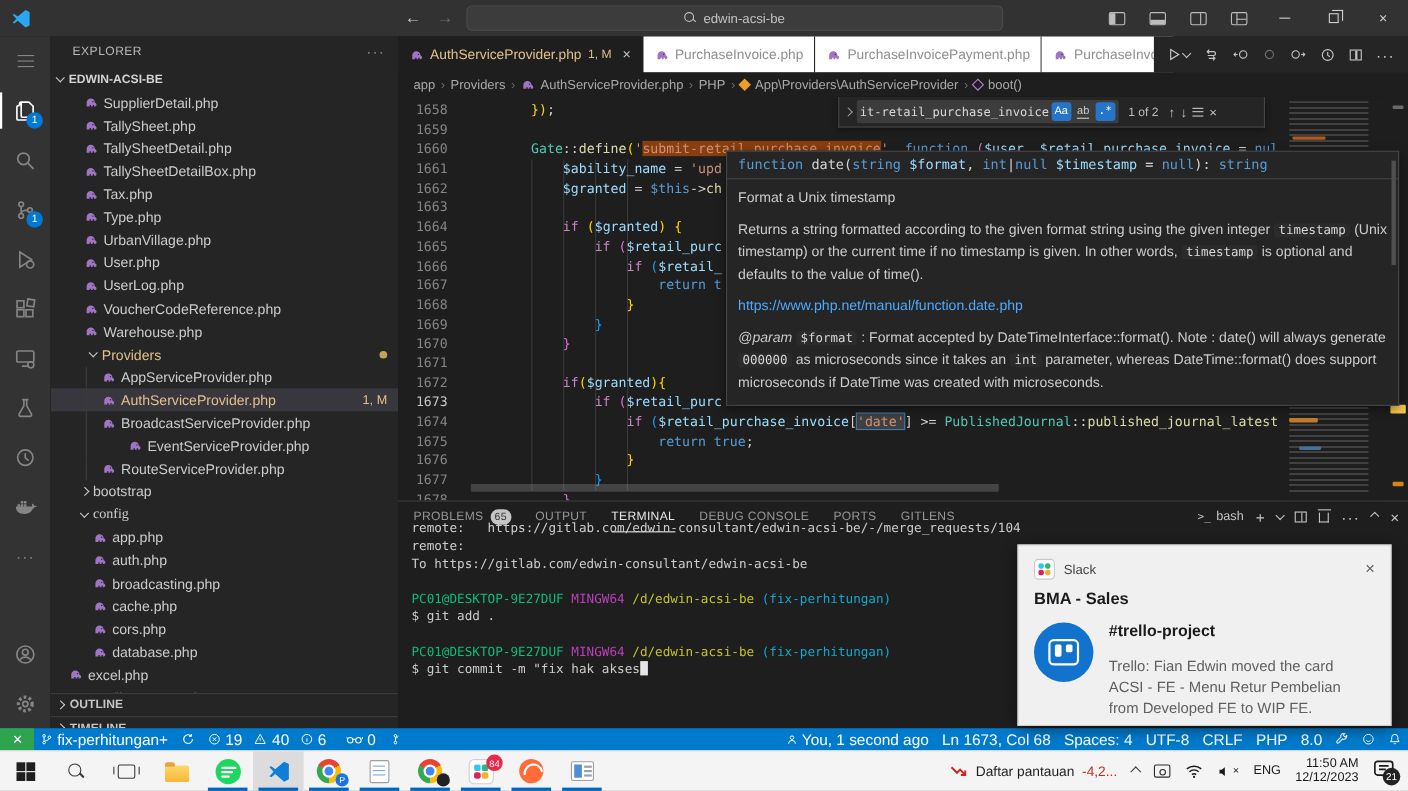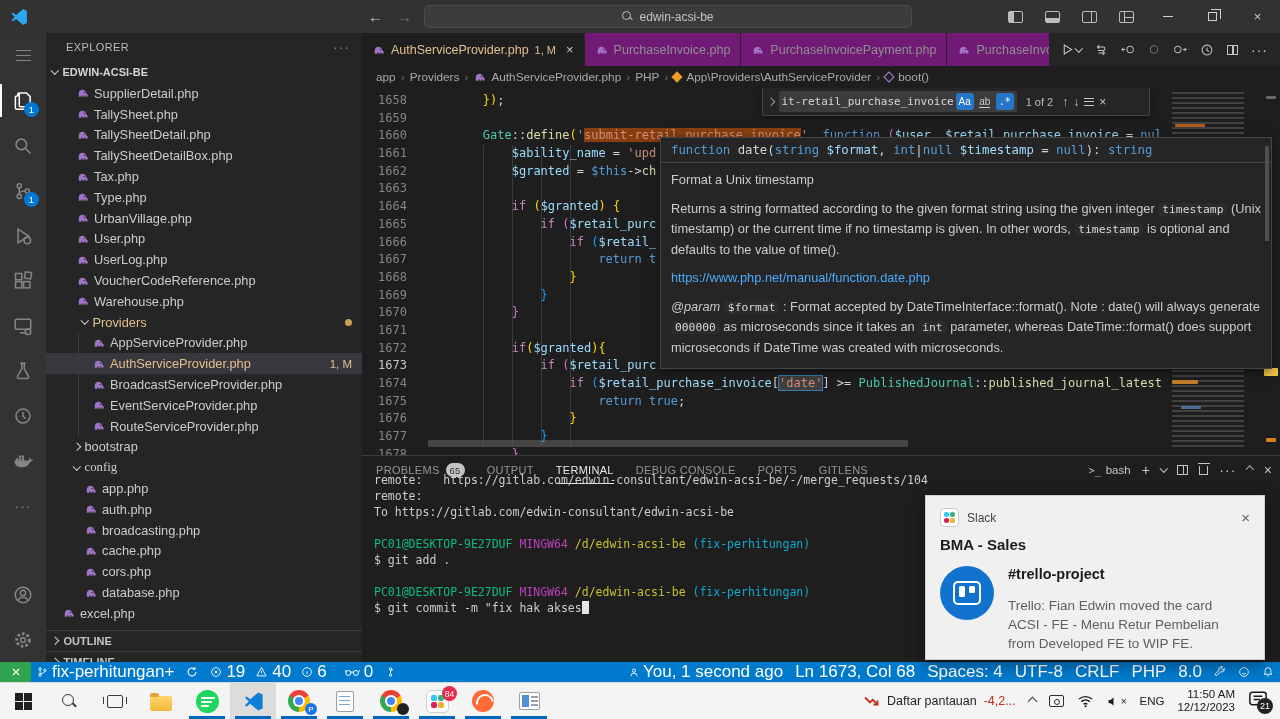--- a/index.html
+++ b/index.html
@@ -53,21 +53,21 @@
   .chev{display:inline-block;width:5.5px;height:5.5px;border-right:1.3px solid #cccccc;border-bottom:1.3px solid #cccccc}
   .chev.down{transform:rotate(45deg) translate(-1px,-1px)}
   .chev.right{transform:rotate(-45deg)}
   .sb-section{height:21px;display:flex;align-items:center;gap:6px;border-top:1px solid #3c3c3c;padding-left:6px;font-size:11px;font-weight:bold;color:#c5c5c5}
   #sec-outline{position:absolute;left:0;top:597px;width:316px}
   #sec-timeline{position:absolute;left:0;top:618px;width:316px}
 
   
   #editorcol{position:absolute;left:362px;top:33px;width:918px;height:629px;background:#1e1e1e}
   #tabsrow{position:absolute;left:0;top:0;width:918px;height:33px;background:#252526;display:flex;overflow:hidden}
-  .tab{display:flex;align-items:center;gap:6px;padding:0 10px;font-size:12.5px;background:#701a75;color:#8f8f8f;border-right:1px solid #252526;white-space:nowrap}
+  .tab{display:flex;align-items:center;gap:6px;padding:0 10px;font-size:12.5px;background:#ffffff;color:#8f8f8f;border-right:1px solid #252526;white-space:nowrap}
   .tab.active{background:#1e1e1e;color:#e2c08d}
   .tab .sfx{font-size:11px;color:#e2c08d}
   .tab.active .cls-x{color:#c5c5c5;font-size:13px;margin-left:4px}
   #editor-actions{position:absolute;right:0;top:0;height:33px;display:flex;align-items:center;gap:13px;background:#252526;padding:0 12px;color:#c5c5c5}
   #breadcrumbs{position:absolute;left:0;top:33px;width:918px;height:22px;display:flex;align-items:center;gap:5px;padding-left:14px;font-size:11.8px;color:#a9a9a9;background:#1e1e1e;white-space:nowrap}
   .bc-sep{color:#6e6e6e}
   .sym-class{width:8px;height:8px;background:#ee9d28;transform:rotate(45deg);display:inline-block}
   .sym-method{width:8px;height:8px;border:1.4px solid #b180d7;transform:rotate(45deg);display:inline-block}
 
   
@@ -122,21 +122,21 @@
   .trash{display:inline-block;width:9px;height:9px;border:1.2px solid #c5c5c5;border-top:none;position:relative}
   .trash::before{content:"";position:absolute;left:-2.5px;top:-3px;width:12px;height:1.2px;background:#c5c5c5}
   .splitv{display:inline-block;width:11px;height:10px;border:1.2px solid #c5c5c5;position:relative}
   .splitv::before{content:"";position:absolute;left:4.4px;top:0;bottom:0;width:1.2px;background:#c5c5c5}
   #term-lines{position:absolute;left:12px;top:16px;width:890px}
   .t-line{height:16px;white-space:pre;font-family:"DejaVu Sans Mono",monospace;font-size:11.5px;line-height:16px;color:#cccccc}
   .t-w{color:#cccccc}.t-g{color:#0dbc79}.t-m{color:#bc3fbc}.t-y{color:#c3c32b}.t-c{color:#11a8cd}
   .t-cursor{display:inline-block;width:7px;height:13px;background:#e6e6e6;vertical-align:-2px}
 
   
-  #statusbar{position:absolute;left:0;top:662px;width:1280px;height:20px;background:#007acc;color:#fff;display:flex;align-items:center;font-size:17px}
+  #statusbar{position:absolute;left:0;top:662px;width:1280px;height:20px;background:#007acc;color:#fff;display:flex;align-items:center;font-size:14px}
   .sb-item{display:flex;align-items:center;gap:4px;padding:0 6px;height:20px;white-space:nowrap}
   #sb-remote{width:31px;background:#2ea44f;justify-content:center;padding:0}
   #sb-right{margin-left:auto;display:flex;align-items:center}
   .sb-num{margin-right:6px}
 
   
   #toast{position:absolute;left:925px;top:495px;width:340px;height:165px;background:#f0f0f0;border:1px solid #d0d0d0;box-shadow:0 4px 14px rgba(0,0,0,.45);z-index:60;padding:12px 14px;color:#1f1f1f}
   #toast .hdr{display:flex;align-items:center;gap:8px;font-size:12px;color:#424242}
   #toast .hdr .x{margin-left:auto;color:#5f5f5f;font-size:15px}
   #toast .title{margin-top:9px;font-size:15px;font-weight:bold;color:#1b1b1b}
@@ -452,21 +452,21 @@
         <div class="ex-row" style="padding-left: 46px;">
           <span class="guide"></span>
           <span style="display: inline-flex;">
             <svg width="13" height="12" viewBox="0 0 16 16">
               <path fill="#a074c4" d="M3 13V8.5C3 5.5 5.2 3.5 8 3.5c2.6 0 4.6 1.8 4.9 4.2l.1.8c1.2.2 2 1.2 2 2.5 0 .6-.2 1.2-.6 1.6l-1.4.4h-1v-1.8h-1.6V13H8.2v-1.8H6.6V13Z"></path>
               <circle cx="10.6" cy="7.2" r=".8" fill="#1e1e1e"></circle>
             </svg>
           </span>
           <span class="lbl">BroadcastServiceProvider.php</span>
         </div>
-        <div class="ex-row" style="padding-left: 46px;">
+        <div class="ex-row" style="padding-left: 70px;">
           <span class="guide"></span>
           <span style="display: inline-flex;">
             <svg width="13" height="12" viewBox="0 0 16 16">
               <path fill="#a074c4" d="M3 13V8.5C3 5.5 5.2 3.5 8 3.5c2.6 0 4.6 1.8 4.9 4.2l.1.8c1.2.2 2 1.2 2 2.5 0 .6-.2 1.2-.6 1.6l-1.4.4h-1v-1.8h-1.6V13H8.2v-1.8H6.6V13Z"></path>
               <circle cx="10.6" cy="7.2" r=".8" fill="#1e1e1e"></circle>
             </svg>
           </span>
           <span class="lbl">EventServiceProvider.php</span>
         </div>
         <div class="ex-row" style="padding-left: 46px;">

